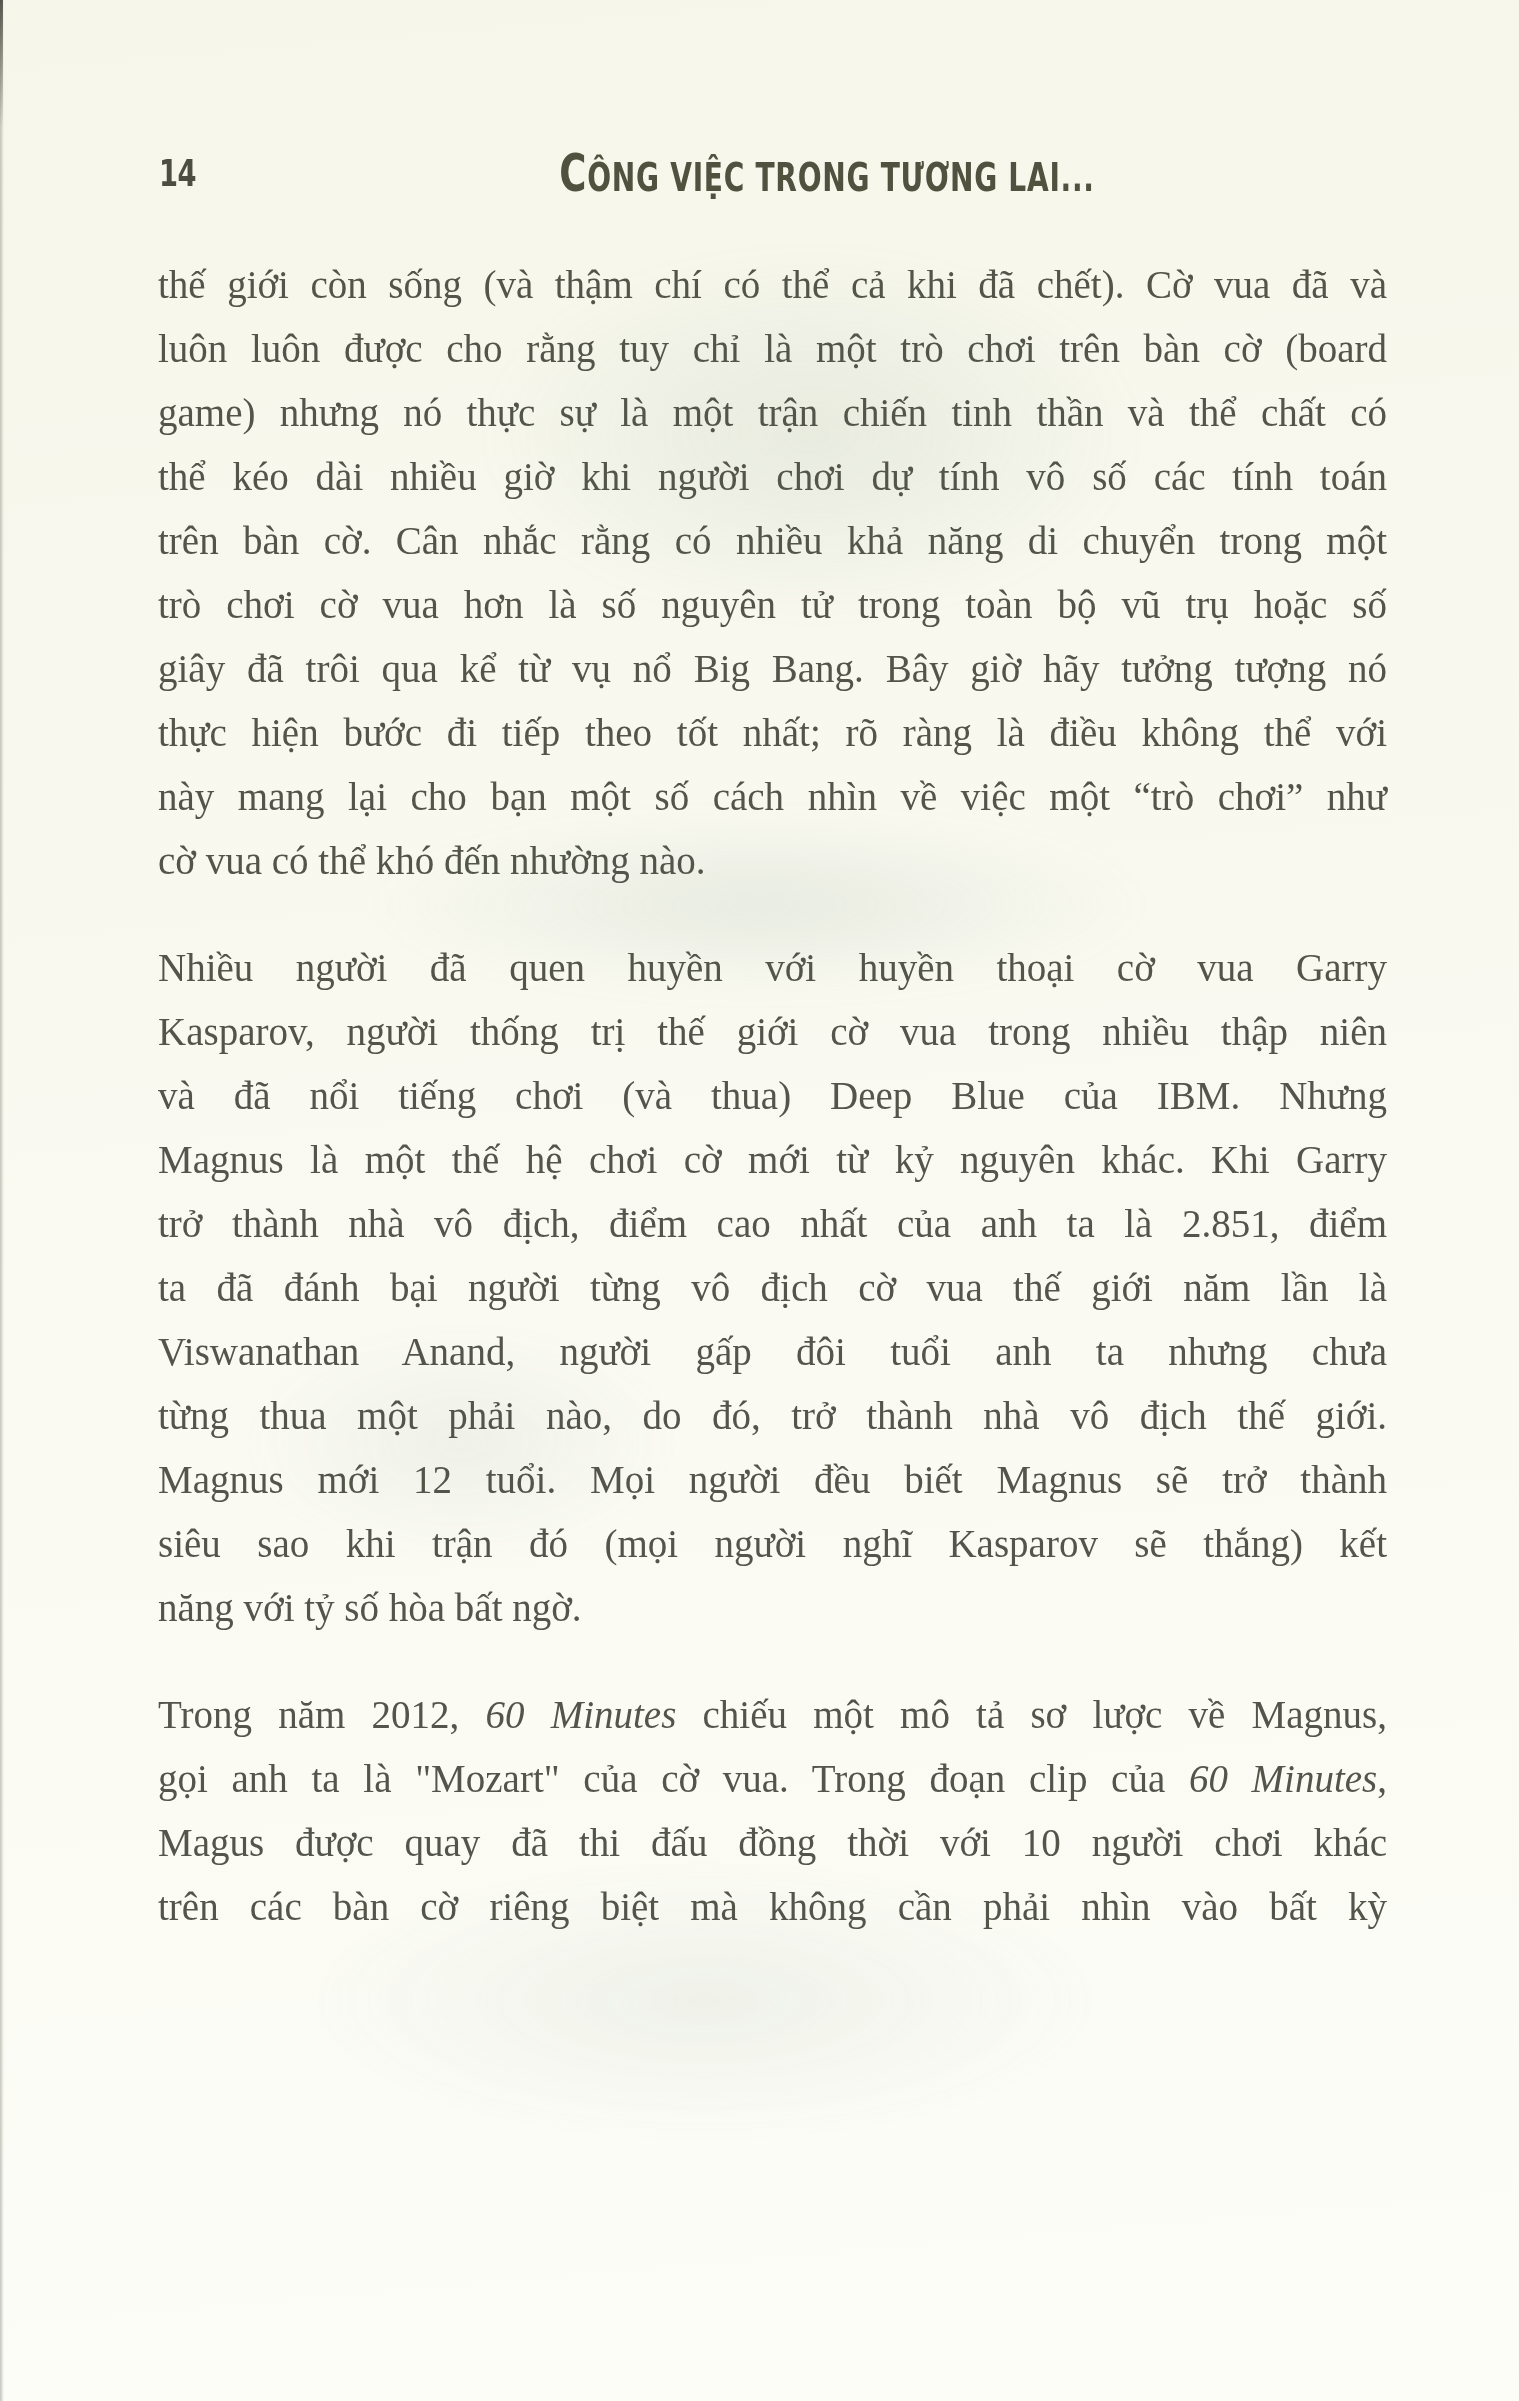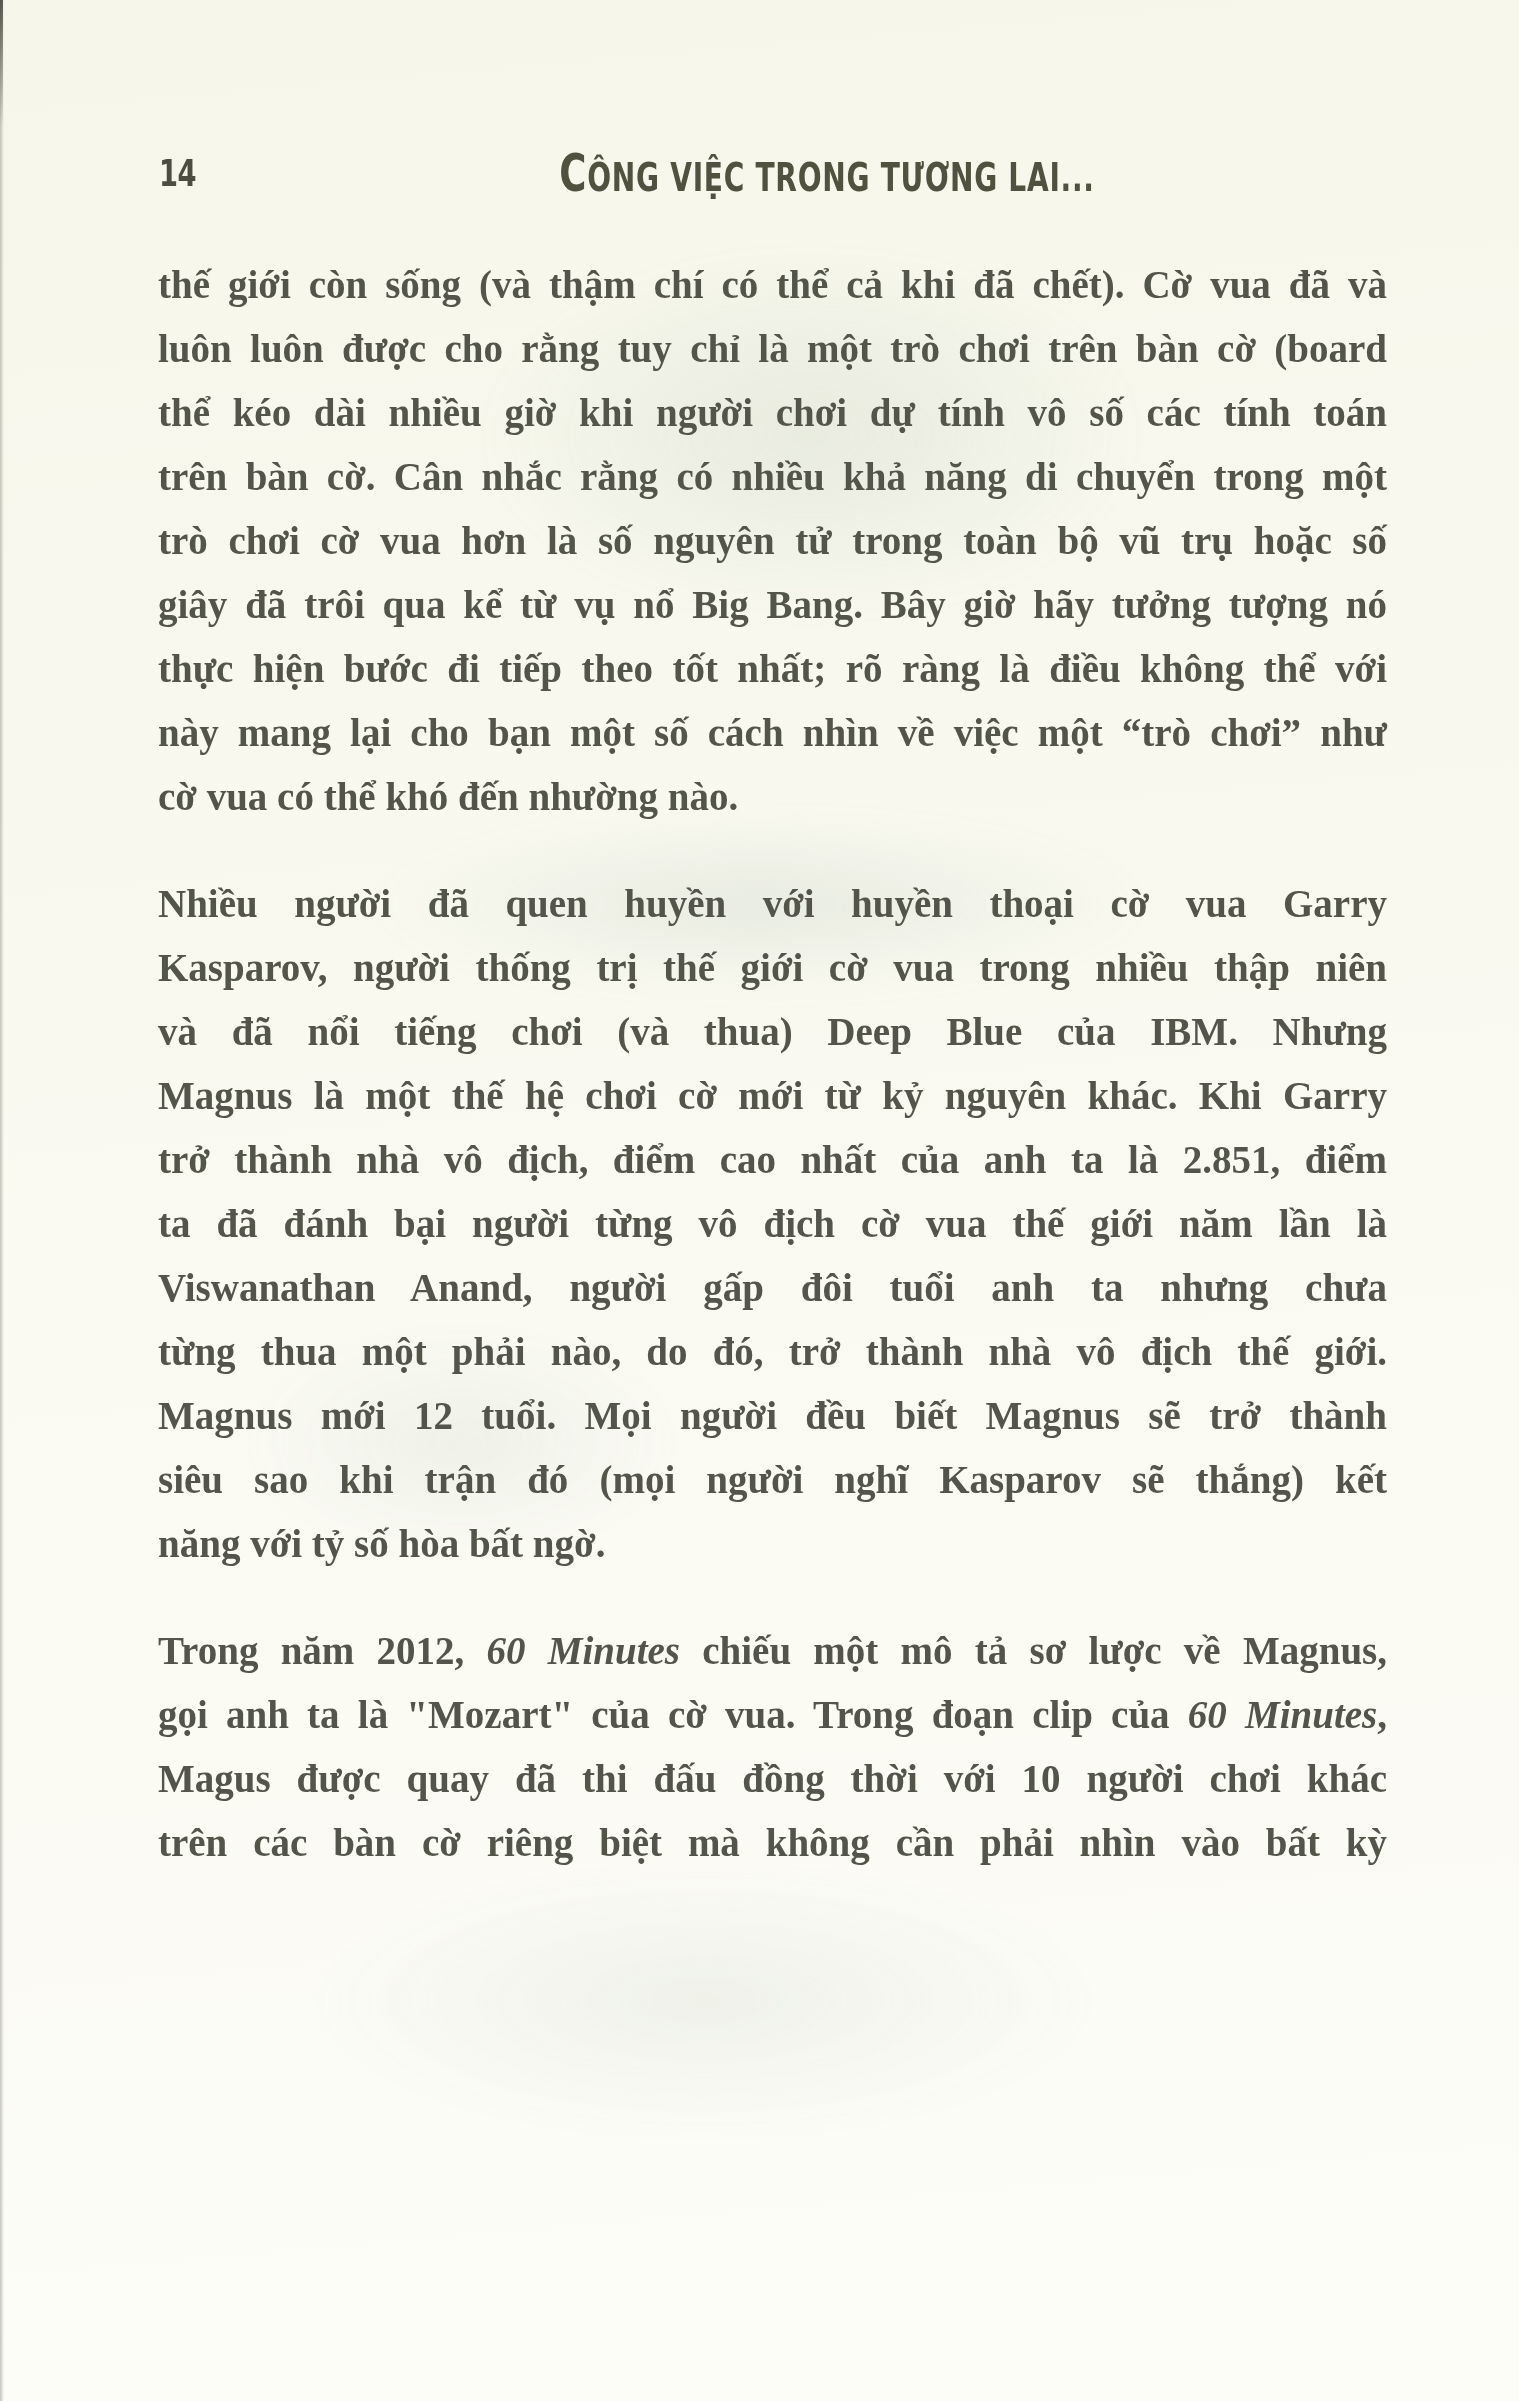--- a/index.html
+++ b/index.html
@@ -50,21 +50,21 @@
     transform: translateX(calc(-50% + 67px)) scale(0.78, 1.08);
     transform-origin: center top;
     white-space: nowrap;
   }
   .running-title::first-letter { font-size: 1.32em; }
 
   
   .text-block {
     position: absolute; left: 158px; top: 253px; width: 1229px;
     color: #53554a;
-    font-size: 39px; line-height: 64px; font-weight: bold;
+    font-size: 39px; line-height: 64px;
   }
   .para { margin: 0 0 43px 0; padding: 0; }
   .line {
     display: block;
     text-align: justify;
     text-align-last: justify;
     text-justify: inter-word;
     white-space: normal;
   }
   .line.para-end { text-align-last: left; }
@@ -85,20 +85,21 @@
   <header>
     <div class="page-number">14</div>
     <div class="running-title">CÔNG VIỆC TRONG TƯƠNG LAI...</div>
   </header>
 
   <main class="text-block">
 
     <p class="para">
       <span class="line">thế giới còn sống (và thậm chí có thể cả khi đã chết). Cờ vua đã và</span>
       <span class="line">luôn luôn được cho rằng tuy chỉ là một trò chơi trên bàn cờ (board</span>
+      <span class="line">game) nhưng nó thực sự là một trận chiến tinh thần và thể chất có</span>
       <span class="line">thể kéo dài nhiều giờ khi người chơi dự tính vô số các tính toán</span>
       <span class="line">trên bàn cờ. Cân nhắc rằng có nhiều khả năng di chuyển trong một</span>
       <span class="line">trò chơi cờ vua hơn là số nguyên tử trong toàn bộ vũ trụ hoặc số</span>
       <span class="line">giây đã trôi qua kể từ vụ nổ Big Bang. Bây giờ hãy tưởng tượng nó</span>
       <span class="line">thực hiện bước đi tiếp theo tốt nhất; rõ ràng là điều không thể với</span>
       <span class="line">này mang lại cho bạn một số cách nhìn về việc một “trò chơi” như</span>
       <span class="line para-end">cờ vua có thể khó đến nhường nào.</span>
     </p>
 
     <p class="para">

